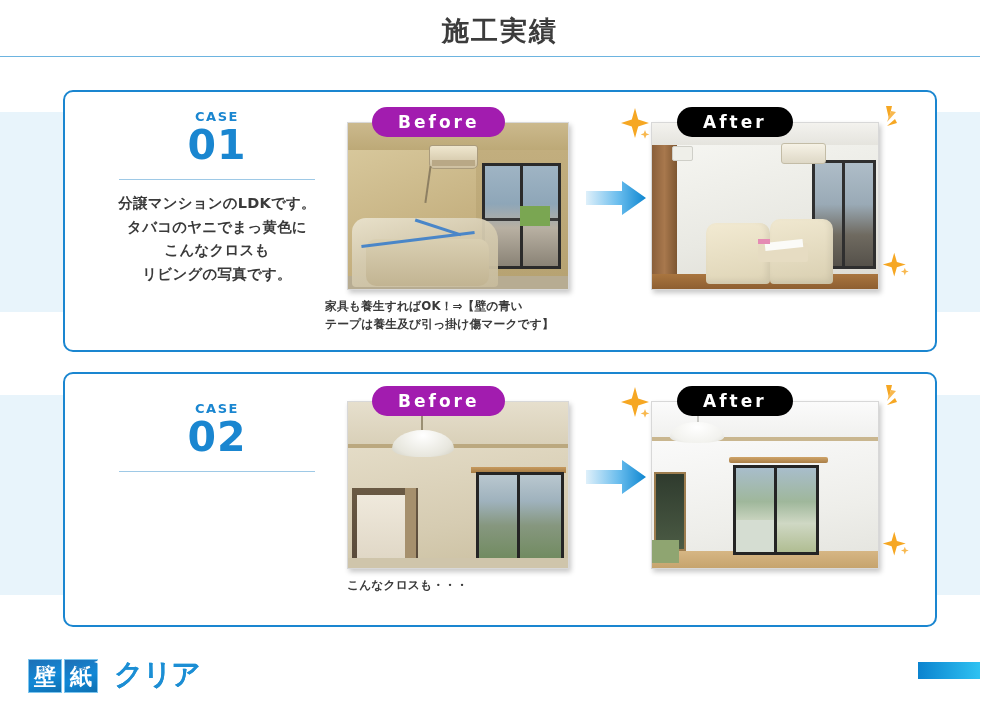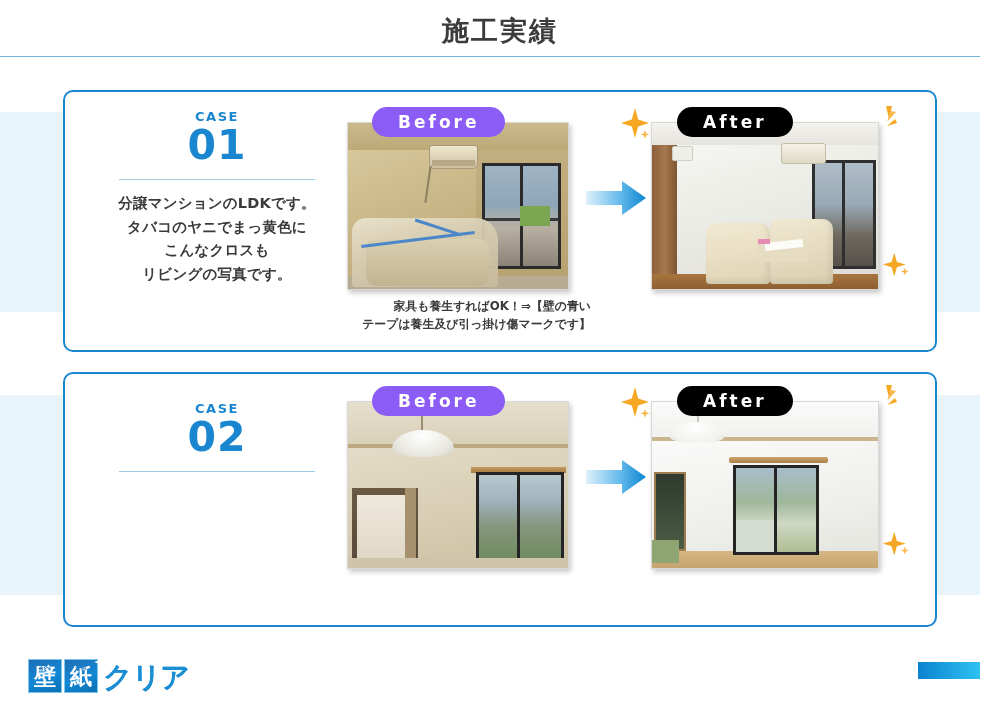--- a/index.html
+++ b/index.html
@@ -122,30 +122,30 @@
     line-height: 30px;
     padding: 0 26px;
     border-radius: 16px;
     color: #ffffff;
     font-size: 17px;
     font-weight: bold;
     letter-spacing: 3px;
     text-align: center;
     white-space: nowrap;
   }
-  .ba-badge.before { background: #8b5cf6; }
+  .ba-badge.before { background: #a21caf; }
   .ba-badge.after  { background: #000000; }
 
   .caption {
     position: absolute;
     font-size: 11.8px;
     font-weight: bold;
     color: #3a3a3a;
     line-height: 1.52;
-    text-align: right;
+    text-align: left;
     letter-spacing: 0.1px;
     white-space: pre-line;
   }
 
   
   .arrow {
     position: absolute;
     width: 60px; height: 36px;
     z-index: 4;
   }
@@ -300,26 +300,27 @@
     font-size: 6px;
     color: #2e7fc0;
     text-align: center;
     letter-spacing: -0.5px;
     font-weight: bold;
   }
   .logo-word {
     font-size: 29px;
     font-weight: bold;
     line-height: 32px;
-    margin-left: 3px;
+    margin-left: 14px;
     background: linear-gradient(180deg,#7fd2f5 0%,#28a4e4 45%,#0b6aab 100%);
     -webkit-background-clip: text;
     background-clip: text;
     color: #1c8ed4;
     letter-spacing: -1px;
+    font-family: Liberation Mono, monospace;
   }
   .logo-sparkle {
     position: absolute;
     left: 64px; top: -6px;
   }
 
   .footer-badge {
     position: absolute;
     right: 0; bottom: 28px;
     width: 62px; height: 17px;
@@ -442,20 +443,21 @@
           <div class="c2b-rod"></div>
             <div class="c2b-lamp"></div>
           <div class="c2b-door"></div>
             <div class="c2b-door2"></div>
             <div class="c2b-dfrm"></div>
           <div class="c2b-rail"></div>
             <div class="c2b-win"></div>
           <div class="c2b-floor"></div>
         </div>
       </div>
+      <div class="caption" style="left:0px; top:176px; width:222px;">こんなクロスも・・・</div>
     </div>
 
     <svg class="arrow" style="left:521px; top:85px;" viewBox="0 0 60 36">
       <defs>
         <linearGradient id="arrowGrad2" x1="0" y1="0" x2="1" y2="0">
           <stop offset="0%" stop-color="#dff0fa"></stop>
           <stop offset="55%" stop-color="#68bced"></stop>
           <stop offset="100%" stop-color="#0e86d0"></stop>
         </linearGradient>
       </defs>

